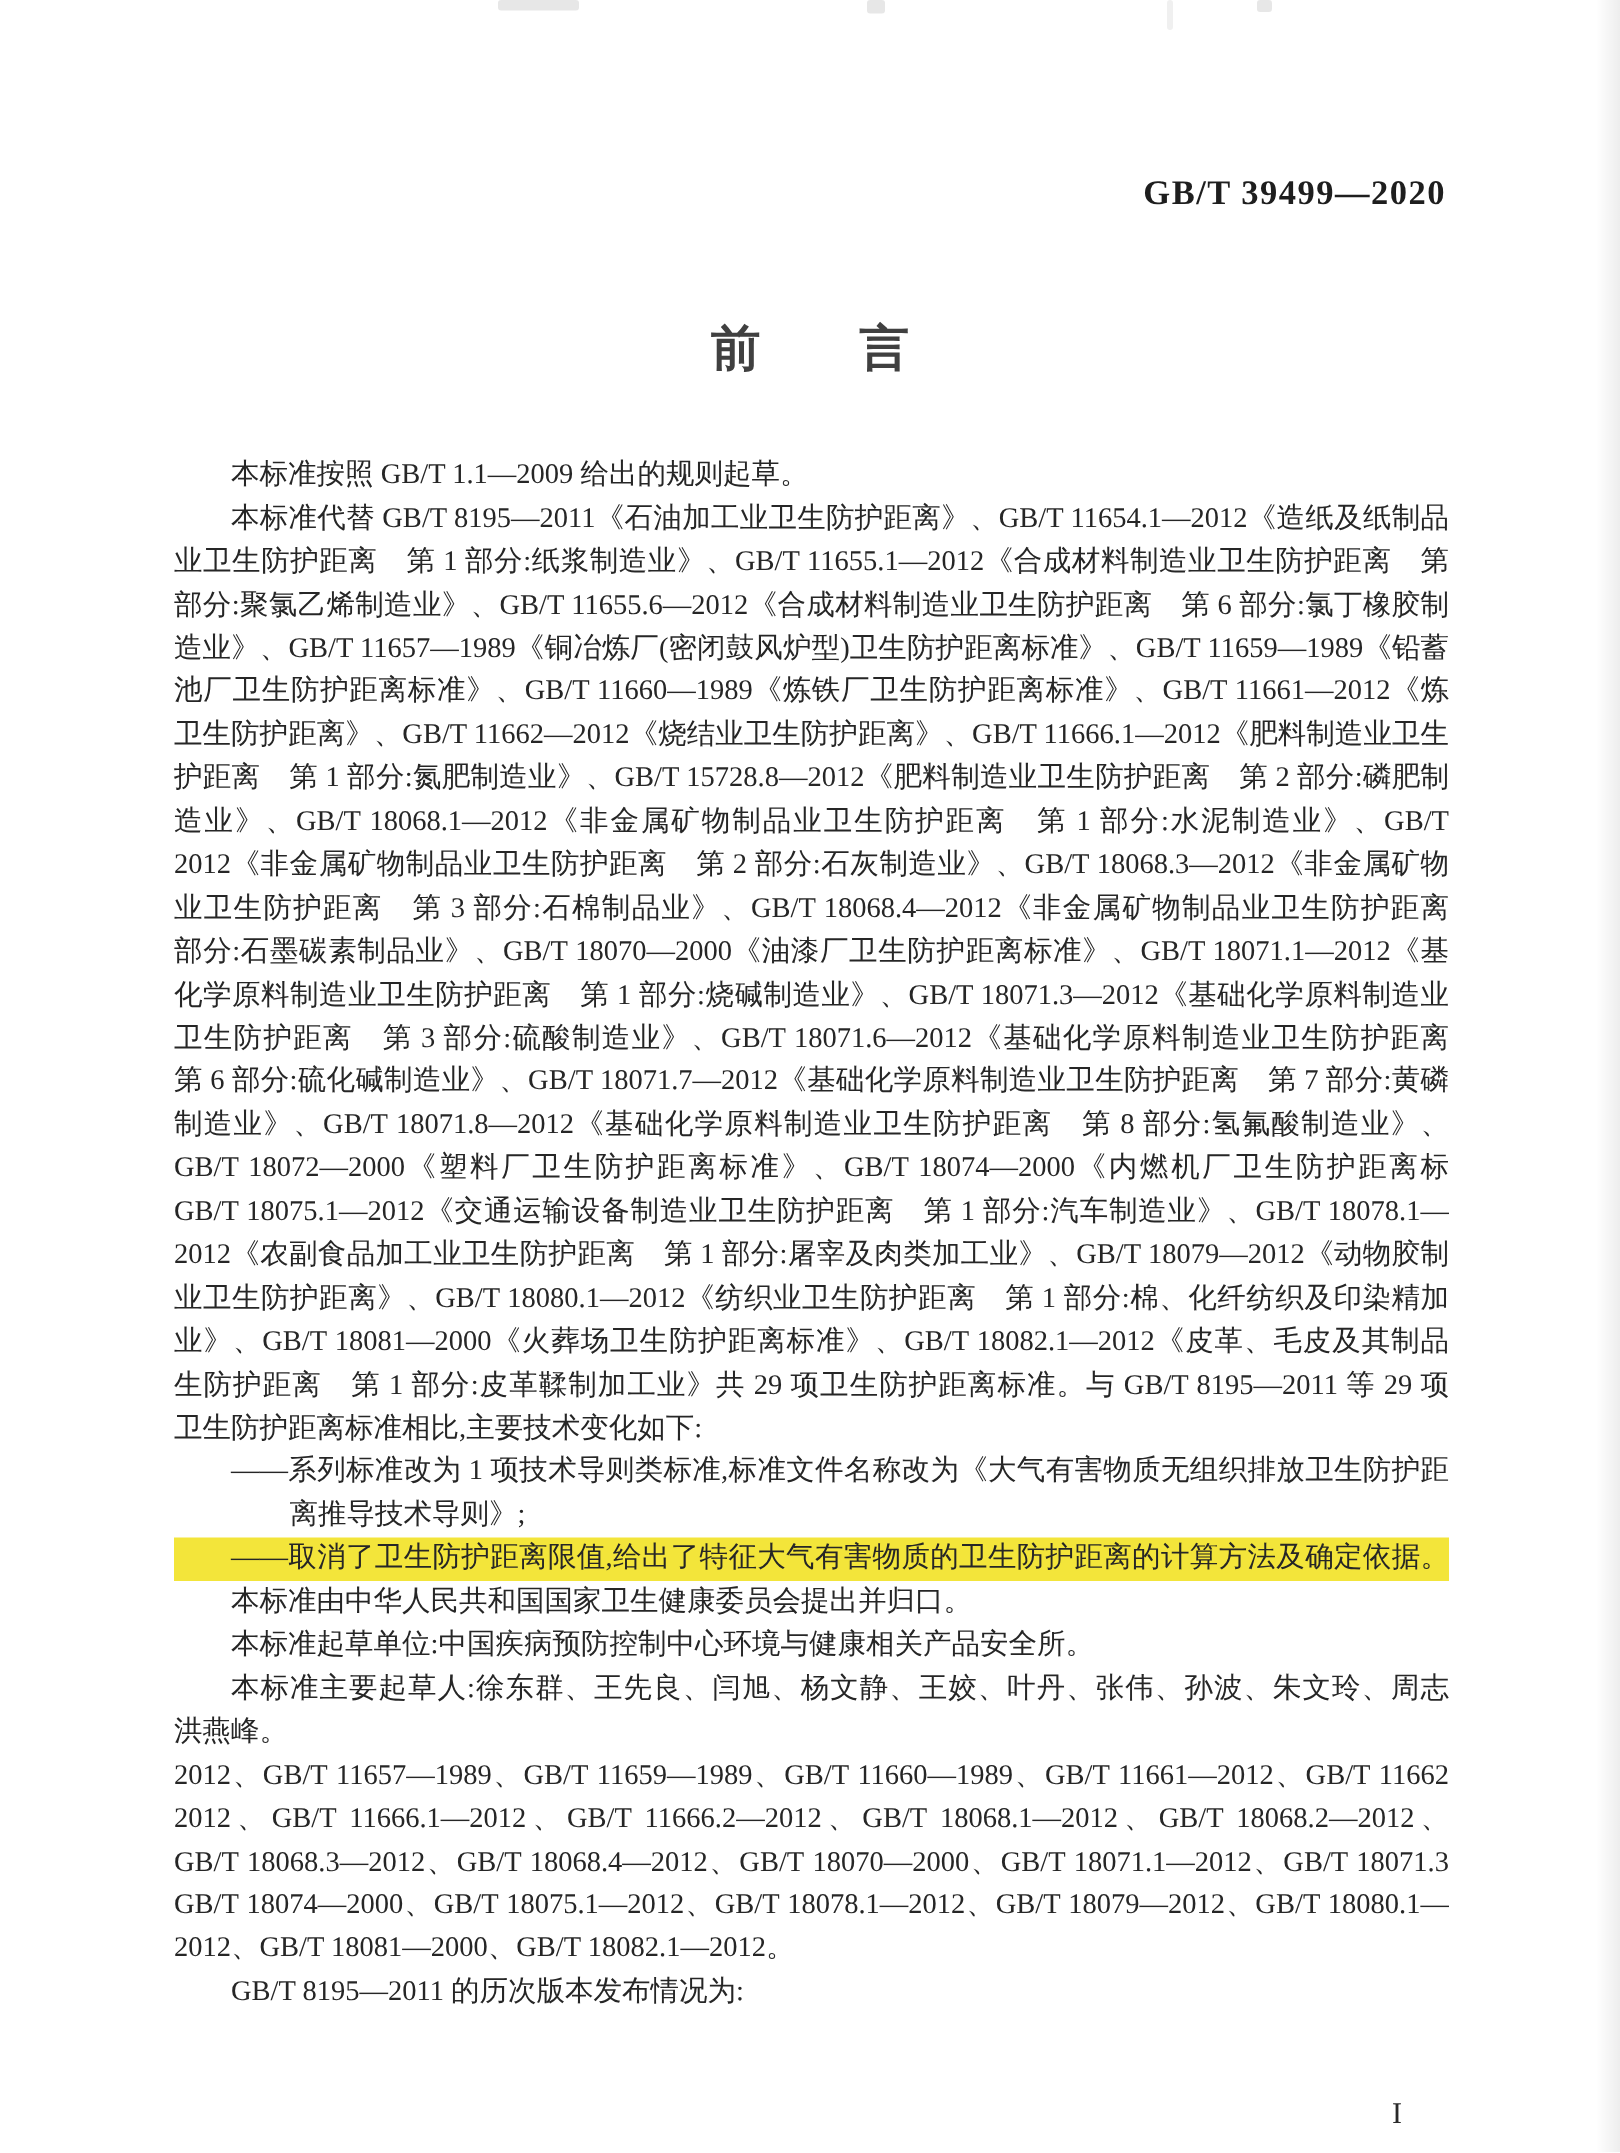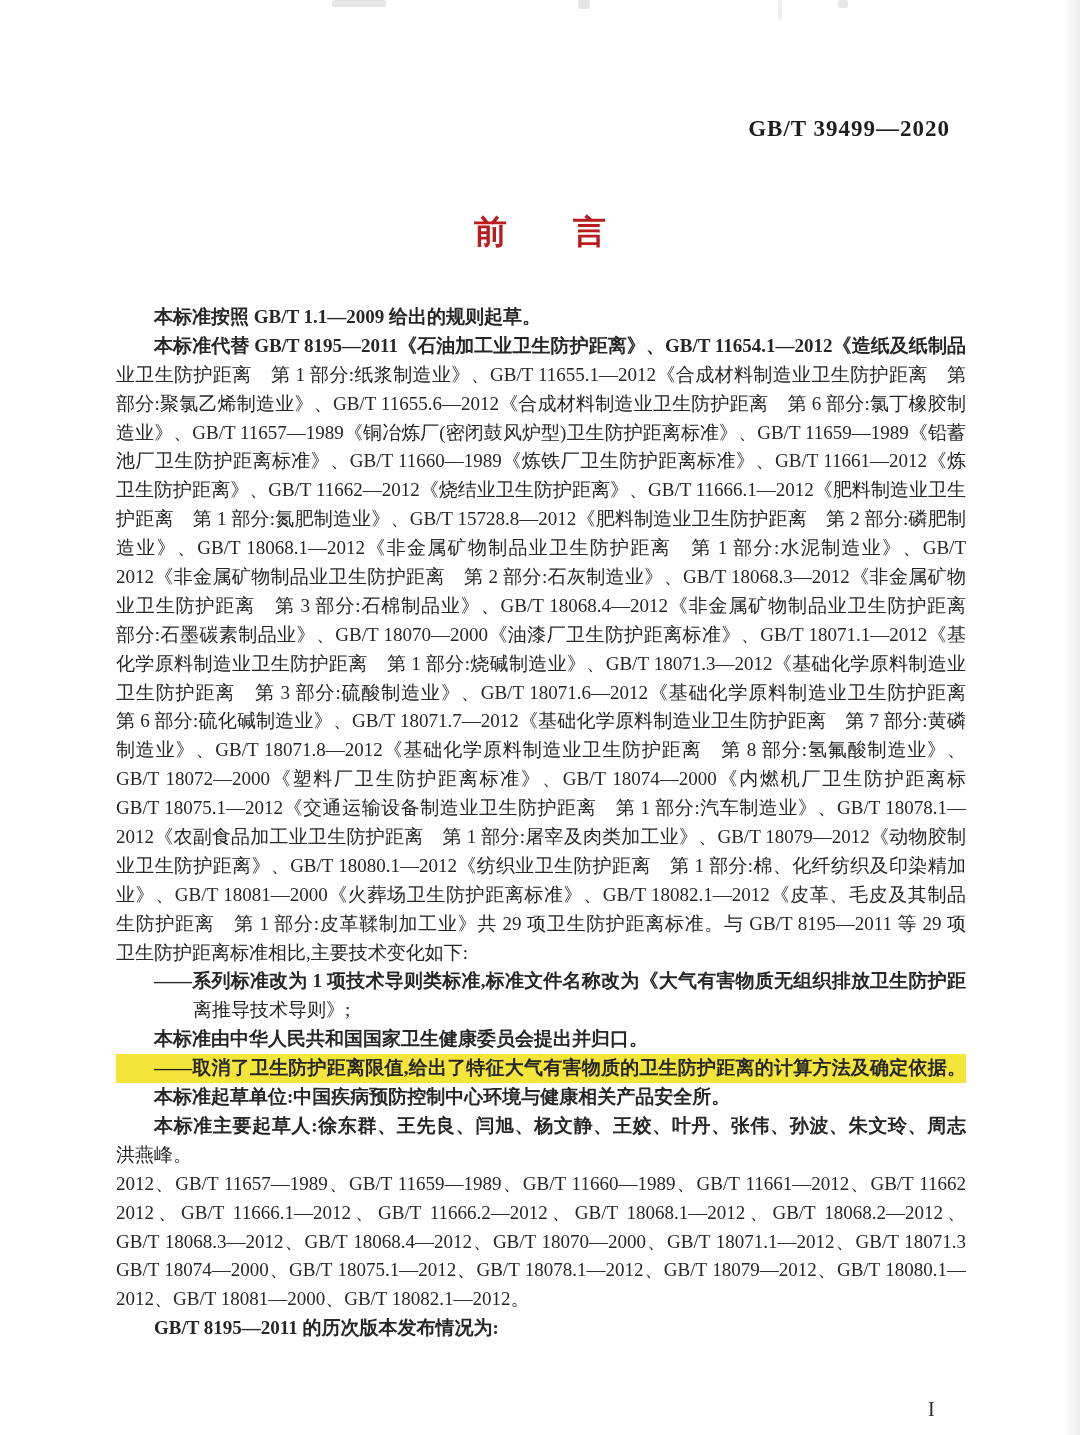--- a/index.html
+++ b/index.html
@@ -31,54 +31,54 @@
     pointer-events: none;
   }
   .smudge.s1 { left: 332px; top: 0; width: 54px; height: 7px; }
   .smudge.s2 { left: 578px; top: 0; width: 12px; height: 9px; }
   .smudge.s3 { left: 778px; top: 0; width: 4px; height: 20px; opacity:.6; }
   .smudge.s4 { left: 838px; top: 0; width: 10px; height: 8px; }
 
   .header-code {
     position: absolute;
     top: 116px;
-    right: 130px;
+    right: 116px;
     font-size: 23px;
     font-weight: bold;
     letter-spacing: 1px;
     color: #1e1e1e;
     font-family: "Liberation Serif", "DejaVu Serif", serif;
   }
   .doc-title {
     position: absolute;
     top: 210px;
     left: 0;
     width: 100%;
     text-align: center;
     font-size: 33px;
     font-weight: bold;
-    color: #b91c1c;
+    color: #404040;
     font-family: "Liberation Sans", "DejaVu Sans", sans-serif;
   }
   .body-text {
     position: absolute;
     top: 303px;
     left: 116px;
     width: 850px;
     font-size: 19px;
     line-height: 28.9px;
   }
   .line {
     height: 28.9px;
     overflow: hidden;
     text-align: justify;
     white-space: normal;
   }
   .line.fill { text-align-last: justify; }
-  .line.first { text-indent: 38px; font-weight: bold; }
+  .line.first { text-indent: 38px; }
   .line.cont { text-indent: 77px; }
   .line.hl {  }
   .page-num {
     position: absolute;
     left: 928px;
     top: 1398px;
     font-size: 20px;
     color: #2a2a2a;
   }
 </style>
@@ -115,22 +115,22 @@
       <div class="line fill">制造业》、GB/T 18071.8—2012《基础化学原料制造业卫生防护距离　第 8 部分:氢氟酸制造业》、</div>
       <div class="line fill">GB/T 18072—2000《塑料厂卫生防护距离标准》、GB/T 18074—2000《内燃机厂卫生防护距离标准》、</div>
       <div class="line fill">GB/T 18075.1—2012《交通运输设备制造业卫生防护距离　第 1 部分:汽车制造业》、GB/T 18078.1—</div>
       <div class="line fill">2012《农副食品加工业卫生防护距离　第 1 部分:屠宰及肉类加工业》、GB/T 18079—2012《动物胶制造</div>
       <div class="line fill">业卫生防护距离》、GB/T 18080.1—2012《纺织业卫生防护距离　第 1 部分:棉、化纤纺织及印染精加工</div>
       <div class="line fill">业》、GB/T 18081—2000《火葬场卫生防护距离标准》、GB/T 18082.1—2012《皮革、毛皮及其制品业卫</div>
       <div class="line fill">生防护距离　第 1 部分:皮革鞣制加工业》共 29 项卫生防护距离标准。与 GB/T 8195—2011 等 29 项</div>
       <div class="line">卫生防护距离标准相比,主要技术变化如下:</div>
       <div class="line first fill">——系列标准改为 1 项技术导则类标准,标准文件名称改为《大气有害物质无组织排放卫生防护距</div>
       <div class="line cont">离推导技术导则》;</div>
+      <div class="line first fill hl" style="background: rgb(243, 229, 58);">——取消了卫生防护距离限值,给出了特征大气有害物质的卫生防护距离的计算方法及确定依据。</div>
       <div class="line first">本标准由中华人民共和国国家卫生健康委员会提出并归口。</div>
-      <div class="line first fill hl" style="background: rgb(243, 229, 58);">——取消了卫生防护距离限值,给出了特征大气有害物质的卫生防护距离的计算方法及确定依据。</div>
       <div class="line first">本标准起草单位:中国疾病预防控制中心环境与健康相关产品安全所。</div>
       <div class="line first fill">本标准主要起草人:徐东群、王先良、闫旭、杨文静、王姣、叶丹、张伟、孙波、朱文玲、周志荣、王艳、</div>
       <div class="line">洪燕峰。</div>
       <div class="line fill">2012、GB/T 11657—1989、GB/T 11659—1989、GB/T 11660—1989、GB/T 11661—2012、GB/T 11662—</div>
       <div class="line fill">2012、GB/T 11666.1—2012、GB/T 11666.2—2012、GB/T 18068.1—2012、GB/T 18068.2—2012、</div>
       <div class="line fill">GB/T 18068.3—2012、GB/T 18068.4—2012、GB/T 18070—2000、GB/T 18071.1—2012、GB/T 18071.3—</div>
       <div class="line fill">GB/T 18074—2000、GB/T 18075.1—2012、GB/T 18078.1—2012、GB/T 18079—2012、GB/T 18080.1—</div>
       <div class="line">2012、GB/T 18081—2000、GB/T 18082.1—2012。</div>
       <div class="line first">GB/T 8195—2011 的历次版本发布情况为:</div>
     </div>

